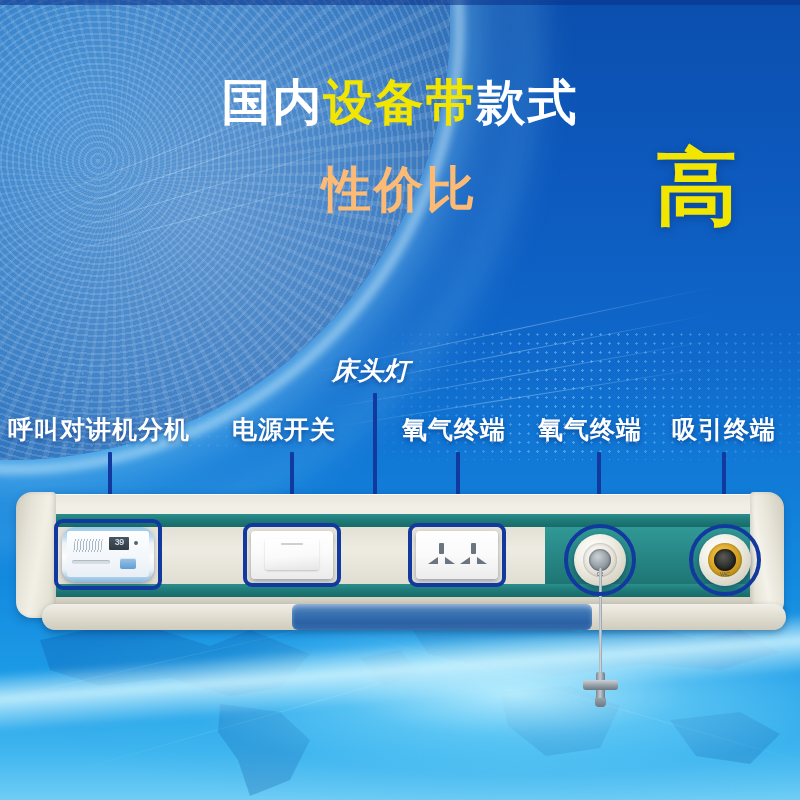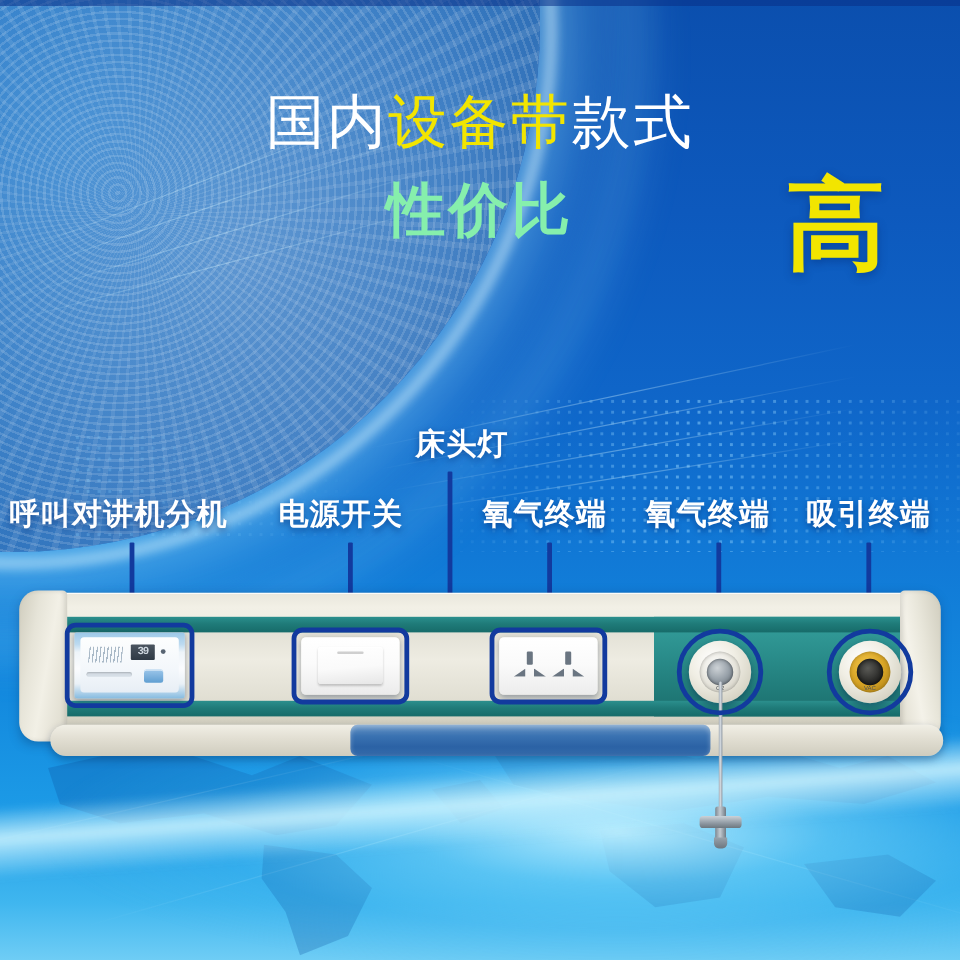--- a/index.html
+++ b/index.html
@@ -88,28 +88,28 @@
     position:absolute;left:-20px;top:600px;width:860px;height:210px;opacity:.26;
   }
   .topbar{position:absolute;left:0;top:0;width:800px;height:5px;background:#0a2f86;opacity:.55;}
 
   
   .headline{
     position:absolute;left:0;top:78px;width:800px;text-align:center;
     pointer-events:none;
   }
   .hl-line1{
-    font-size:49px;font-weight:normal;letter-spacing:2px;line-height:1;
+    font-size:49px;font-weight:bold;letter-spacing:2px;line-height:1;
     white-space:nowrap;
   }
   .hl-line1 .w{color:#ffffff;}
   .hl-line1 .y{color:#f2e500;}
   .hl-line2{
-    margin-top:25px;font-size:49px;font-weight:bold;letter-spacing:3px;
-    color:#86efac;line-height:1;white-space:nowrap;
+    margin-top:38px;font-size:49px;font-weight:bold;letter-spacing:3px;
+    color:#fdba74;line-height:1;white-space:nowrap;
   }
   .hl-gao{
     position:absolute;right:62px;top:146px;
     font-size:83px;font-weight:bold;color:#f2e500;line-height:1;
     text-shadow:0 2px 8px rgba(0,40,110,.45);
   }
 
   
   .label{
     position:absolute;color:#ffffff;font-weight:bold;font-size:25px;
@@ -182,21 +182,21 @@
     position:absolute;left:274px;top:110px;width:300px;height:26px;
     border-radius:6px;
     background:linear-gradient(180deg,#5e8fc4 0%,#2f6bb0 35%,#1e5aa3 70%,#2a63a8 100%);
     opacity:.93;
     box-shadow:inset 0 2px 4px rgba(255,255,255,.35);
   }
 
   
   .intercom{
     position:absolute;left:62px;top:527px;width:92px;height:55px;
-    border-radius:2px;
+    border-radius:14px;
     background:linear-gradient(180deg,#9cc8e8 0%,#bcdaf0 18%,#eef4f9 30%,#fbfcfe 55%,#eaf1f7 78%,#86bbe0 100%);
     box-shadow:0 2px 5px rgba(0,25,70,.35);
   }
   .ic-face{
     position:absolute;left:5px;top:4px;width:82px;height:46px;border-radius:3px;
     background:linear-gradient(180deg,#fdfefe 0%,#f3f7fb 60%,#e7eef5 100%);
   }
   .ic-grille{
     position:absolute;left:12px;top:12px;width:28px;height:13px;
     background-image:repeating-linear-gradient(90deg,#8fa3b5 0 1px,rgba(0,0,0,0) 1px 3px);
@@ -346,21 +346,21 @@
   <div class="headline">
     <div class="hl-line1">
       <span class="w">国内</span><span class="y">设备带</span><span class="w">款式</span>
     </div>
     <div class="hl-line2">性价比</div>
   </div>
   <div class="hl-gao">高</div>
 
   <div class="label" style="left:8px;top:417px;">呼叫对讲机分机</div>
   <div class="label" style="left:232px;top:417px;">电源开关</div>
-  <div class="label" style="left:346px;top:358px;">床头灯</div>
+  <div class="label" style="left:332px;top:358px;font-style:italic;">床头灯</div>
   <div class="label" style="left:402px;top:417px;">氧气终端</div>
   <div class="label" style="left:672px;top:417px;">吸引终端</div>
   <div class="label" style="left:538px;top:417px;">氧气终端</div>
 
   <div class="leader" style="left:108px;top:452px;height:72px;"></div>
   <div class="leader" style="left:290px;top:452px;height:78px;"></div>
   <div class="leader" style="left:373px;top:393px;height:195px;"></div>
   <div class="leader" style="left:456px;top:452px;height:78px;"></div>
   <div class="leader" style="left:597px;top:452px;height:74px;"></div>
   <div class="leader" style="left:722px;top:452px;height:74px;"></div>

